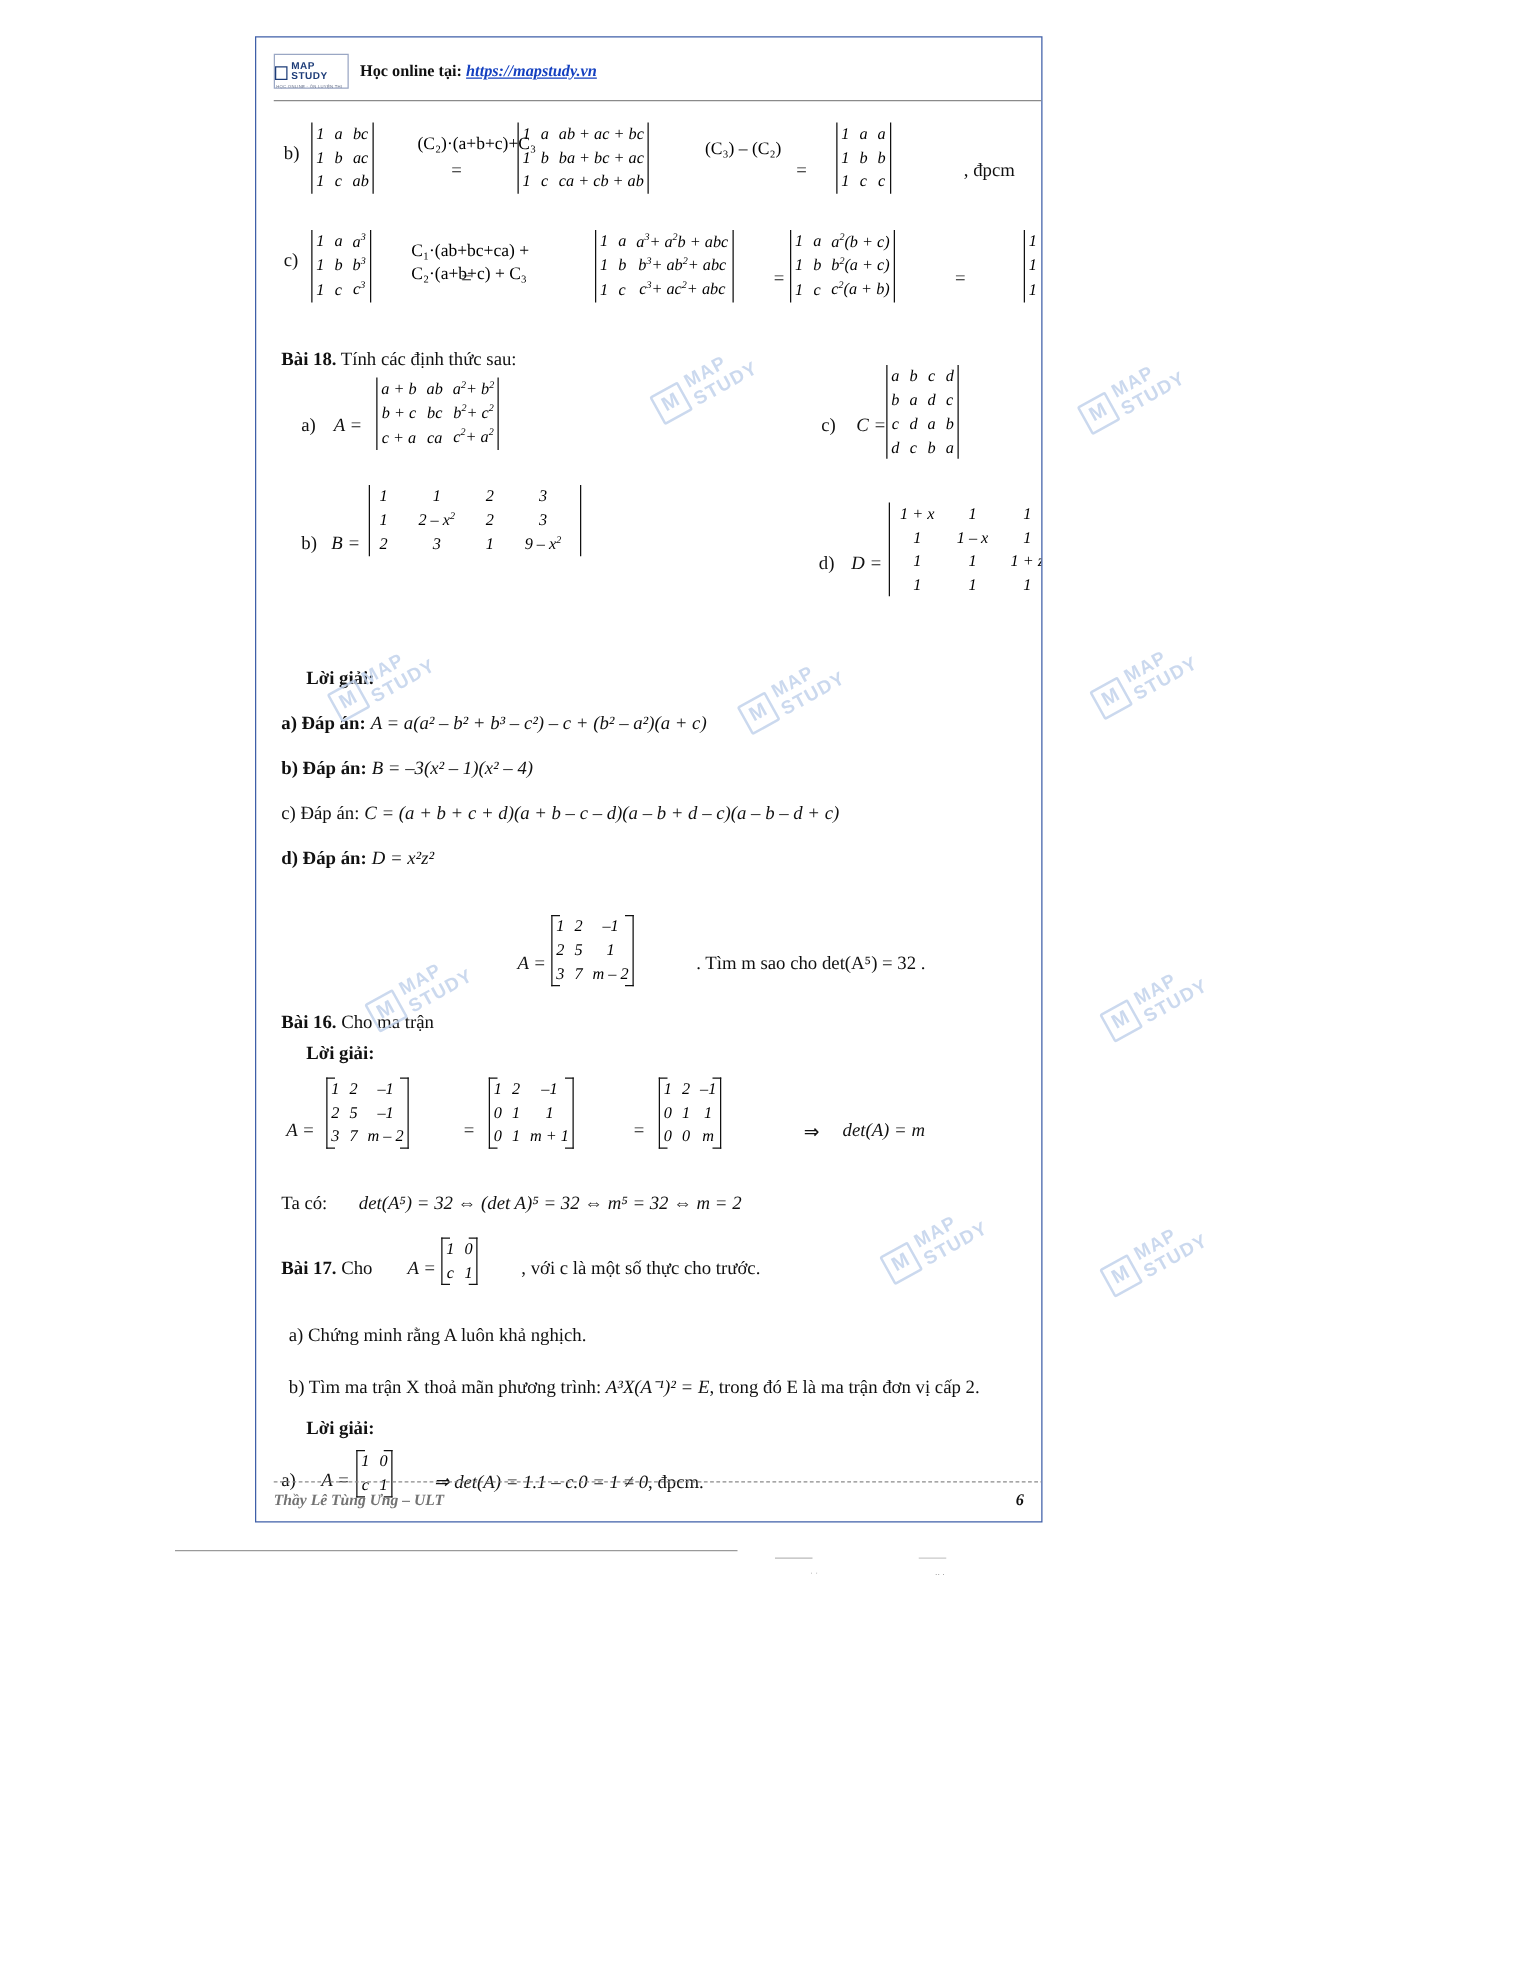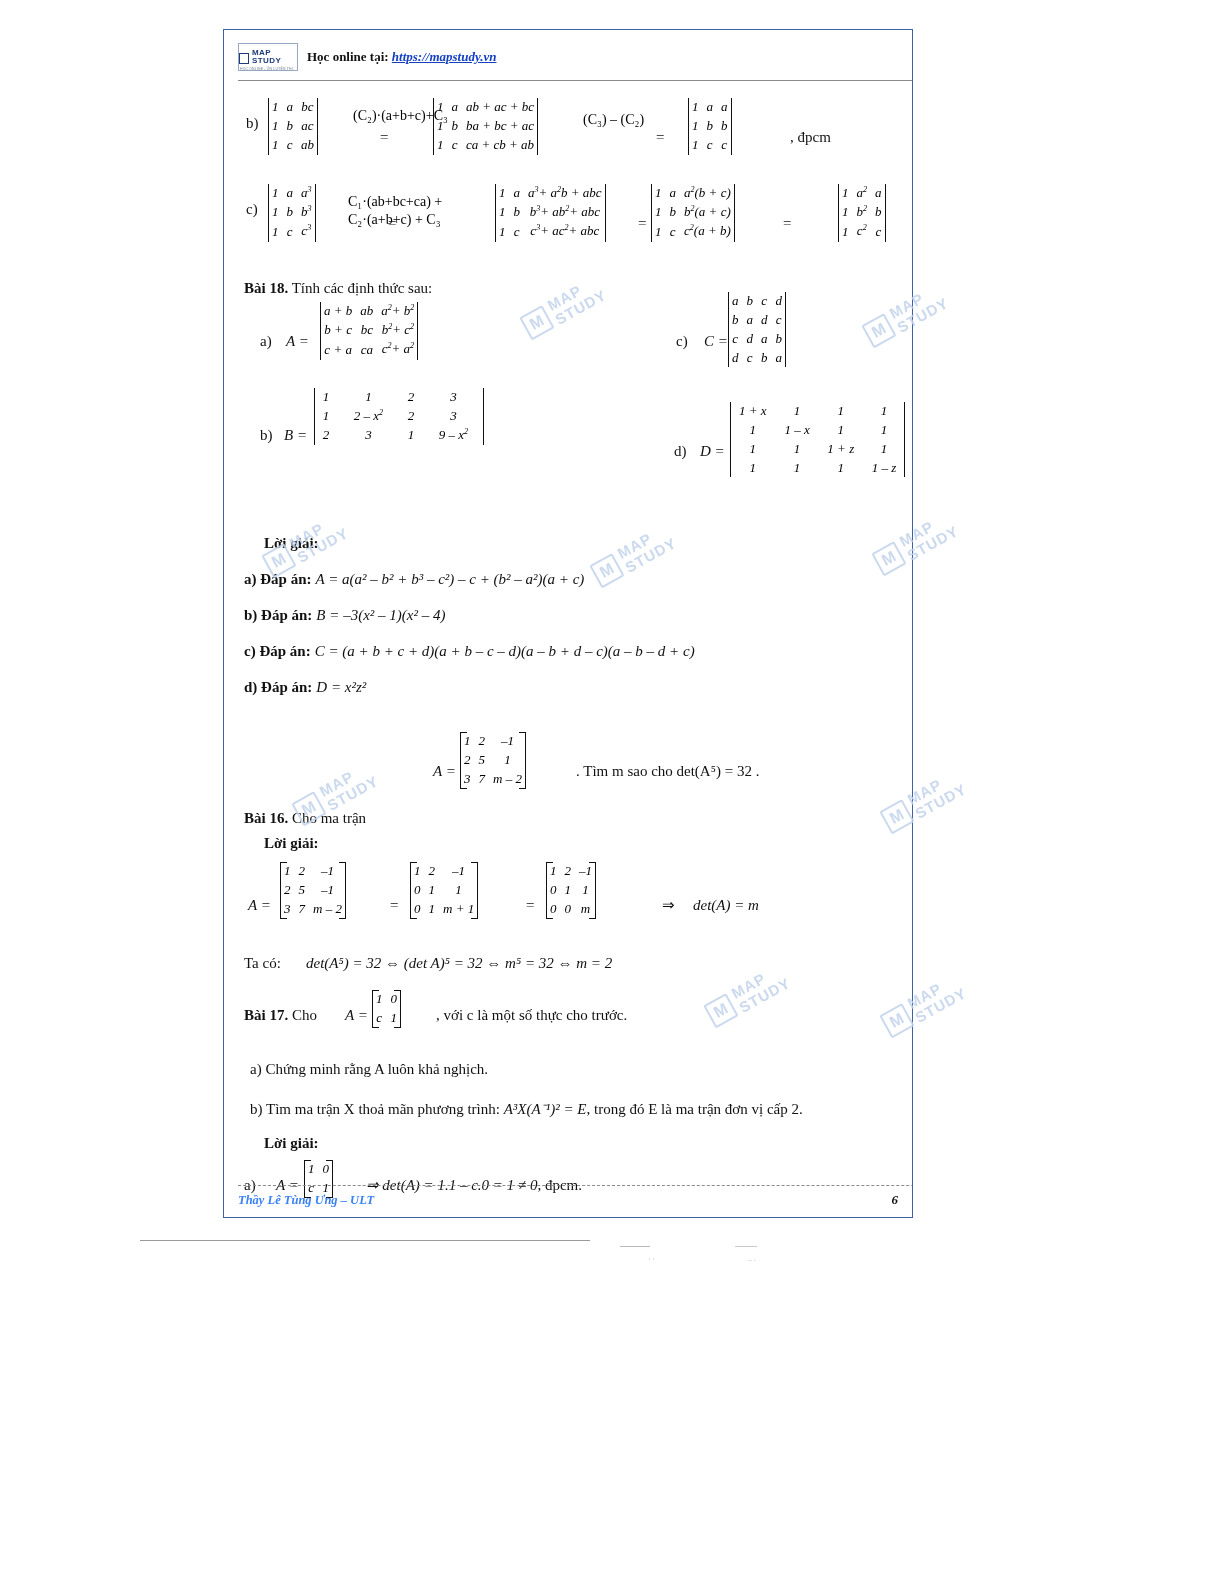--- a/index.html
+++ b/index.html
@@ -9,23 +9,23 @@
   }
   body {
     width: 1225px;
     height: 1585px;
     font-family: "Liberation Serif", serif;
     position: relative;
     overflow: hidden;
   }
   .page {
     position: absolute;
-    left: 223px;
+    left: 204px;
     top: 29px;
-    width: 690px;
+    width: 630px;
     height: 1189px;
     border: 1px solid #3f5fa8;
     background: #fff;
     box-sizing: border-box;
     overflow: hidden;
   }
   
   .header {
     position: absolute;
     left: 0; top: 0; width: 100%;
@@ -84,21 +84,21 @@
     left: 14px; bottom: 31px;
     width: 766px; height: 0;
     border-top: 1px dashed #8a8a8a;
   }
   .footer-left {
     position: absolute;
     left: 14px; bottom: 9px;
     font-size: 12.5px;
     font-weight: bold;
     font-style: italic;
-    color: #3b82f6;
+    color: #737373;
   }
   .footer-right {
     position: absolute;
     right: 14px; bottom: 9px;
     font-size: 13px;
     font-weight: bold;
     font-style: italic;
     color: #111;
   }
   
@@ -588,21 +588,21 @@
     </div>
     <div class="blk" style="left:6px; top:486px; width:740px;">
       <span class="txt" style="font-weight:bold;">a) Đáp án:</span>
       <span class="txt blue mi">A = a(a² – b² + b³ – c²) – c + (b² – a²)(a + c)</span>
     </div>
     <div class="blk" style="left:6px; top:522px; width:740px;">
       <span class="txt" style="font-weight:bold;">b) Đáp án:</span>
       <span class="txt blue mi">B = –3(x² – 1)(x² – 4)</span>
     </div>
     <div class="blk" style="left:6px; top:558px; width:740px;">
-      <span class="txt" style="font-weight:bold;text-align:right;">c) Đáp án:</span>
+      <span class="txt" style="font-weight:normal;text-align:right;">c) Đáp án:</span>
       <span class="txt blue mi">C = (a + b + c + d)(a + b – c – d)(a – b + d – c)(a – b – d + c)</span>
     </div>
     <div class="blk" style="left:6px; top:594px; width:740px;">
       <span class="txt" style="font-weight:bold;">d) Đáp án:</span>
       <span class="txt blue mi">D = x²z²</span>
     </div>
 
     <div class="blk" style="left:6px; top:678px;margin-top:47px;">
       <span class="txt bold-red">Bài 16.</span><span class="txt"> Cho ma trận</span>
     </div>

